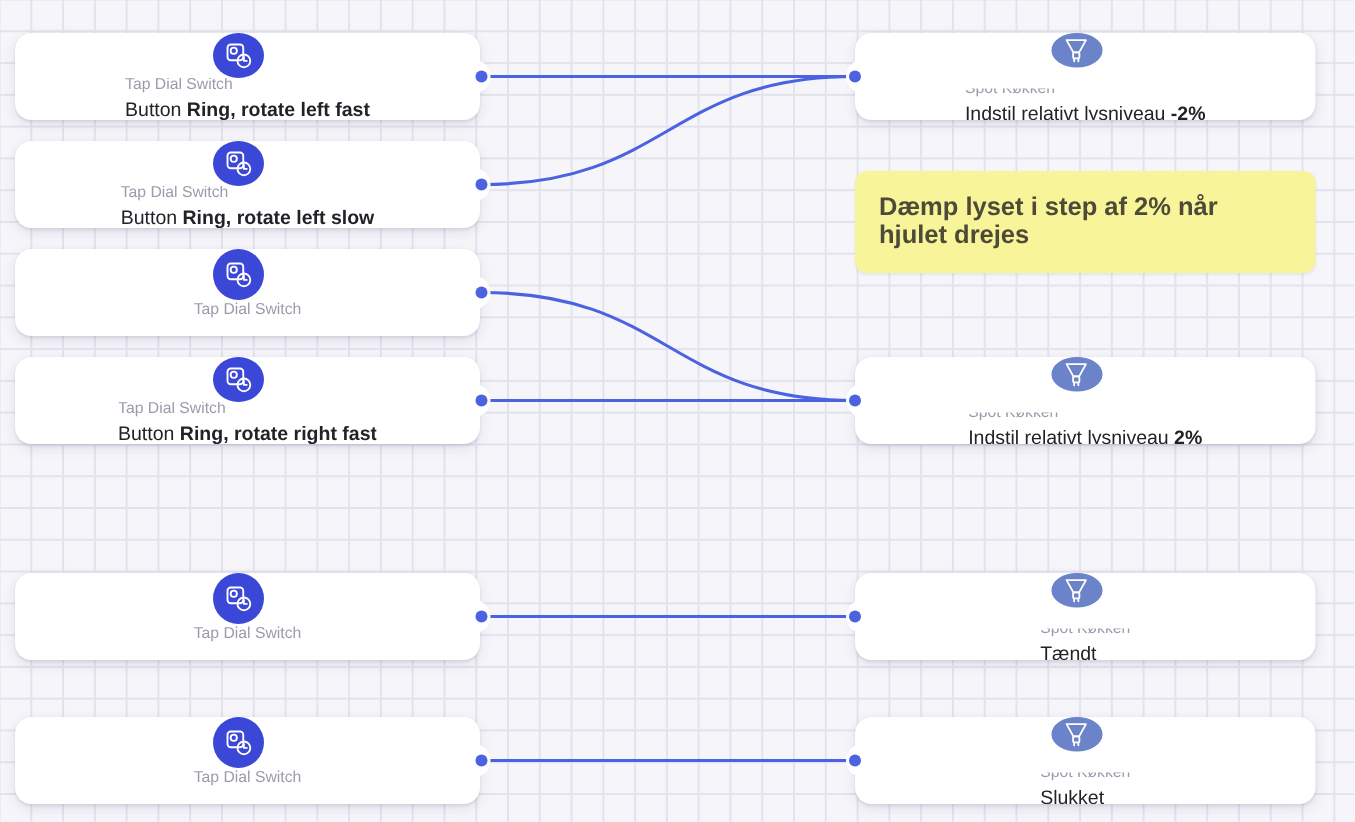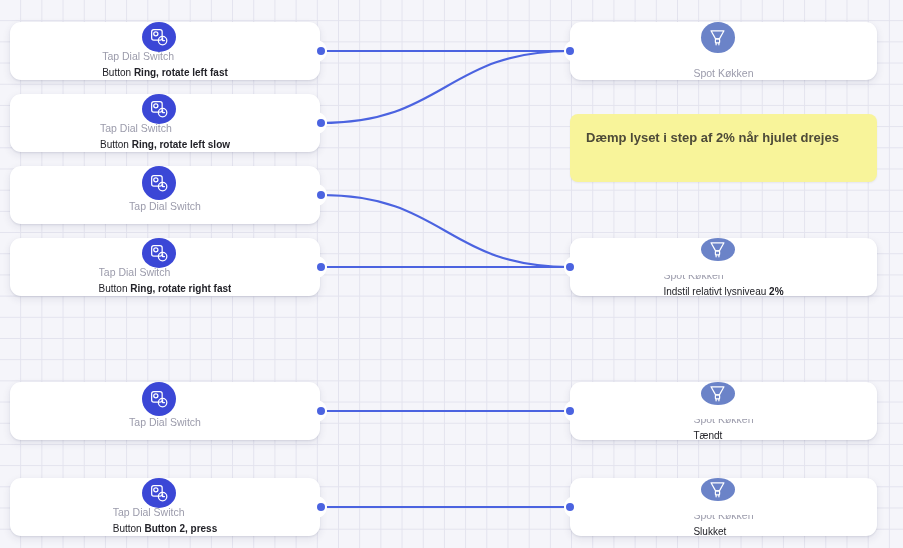--- a/index.html
+++ b/index.html
@@ -80,21 +80,21 @@
     min-width: 0;
   }
   .node-sub {
     font-size: 10.5px;
     color: #9b9bab;
     line-height: 13px;
     margin-bottom: 1px;
     white-space: nowrap;
   }
   .node-title {
-    font-size: 10px;
+    font-size: 13px;
     color: #222228;
     line-height: 18px;
     white-space: nowrap;
   }
   .node-title b { font-weight: bold; }
 
   
   .handle {
     position: absolute;
     z-index: 3;
@@ -118,21 +118,21 @@
     position: absolute;
     z-index: 2;
     left: 570px;
     top: 114px;
     width: 307px;
     height: 68px;
     background: #f8f49a;
     border-radius: 8px;
     box-sizing: border-box;
     padding: 14px 16px;
-    font-size: 13px;
+    font-size: 17px;
     font-weight: bold;
     color: #4d4a38;
     line-height: 19px;
     box-shadow: 0 1px 2px rgba(30,35,80,.07);
   }
 </style>
 </head>
 <body>
 
 <div id="canvas">
@@ -229,35 +229,35 @@
         <div class="node-icon icon-dial">
           <svg width="20" height="20" viewBox="0 0 24 24" fill="none" stroke="#ffffff" stroke-width="1.5" stroke-linecap="round" stroke-linejoin="round">
             <rect x="3.2" y="3.2" width="12.6" height="12.6" rx="2.6"></rect>
             <circle cx="8.2" cy="8.2" r="2.5"></circle>
             <circle cx="16.3" cy="16.3" r="5.1"></circle>
             <path d="M16.3 13.2 V16.3 H18.6"></path>
           </svg>
         </div>
         <div class="node-text">
           <div class="node-sub">Tap Dial Switch</div>
-          <div class="node-title"><span>Button </span><b>Button 2, press</b></div>
         </div>
       </div>
       <div class="handle-notch notch-right" style="top: 496px; left: 314px;"></div>
       <div class="handle" style="top: 503px; left: 317px;"></div>
       <div class="node right" style="top: 22px;">
         <div class="node-icon icon-bulb">
           <svg width="21" height="21" viewBox="0 0 24 24" fill="none" stroke="#ffffff" stroke-width="1.4" stroke-linecap="round" stroke-linejoin="round">
             <path d="M4.6 4.3 H19.4 L14.2 13.6 H9.8 Z"></path>
             <rect x="9.6" y="13.6" width="4.8" height="4.6" rx="0.9"></rect>
             <path d="M10.4 18.2 V20.4 M13.6 18.2 V20.4"></path>
           </svg>
         </div>
         <div class="node-text">
           <div class="node-sub">Spot Køkken</div>
+          <div class="node-title"><span>Indstil relativt lysniveau </span><b>-2%</b></div>
         </div>
       </div>
       <div class="handle-notch notch-left" style="top: 40px; left: 564px;"></div>
       <div class="handle" style="top: 47px; left: 566px;"></div>
       <div class="node right" style="top: 238px;">
         <div class="node-icon icon-bulb">
           <svg width="21" height="21" viewBox="0 0 24 24" fill="none" stroke="#ffffff" stroke-width="1.4" stroke-linecap="round" stroke-linejoin="round">
             <path d="M4.6 4.3 H19.4 L14.2 13.6 H9.8 Z"></path>
             <rect x="9.6" y="13.6" width="4.8" height="4.6" rx="0.9"></rect>
             <path d="M10.4 18.2 V20.4 M13.6 18.2 V20.4"></path>

